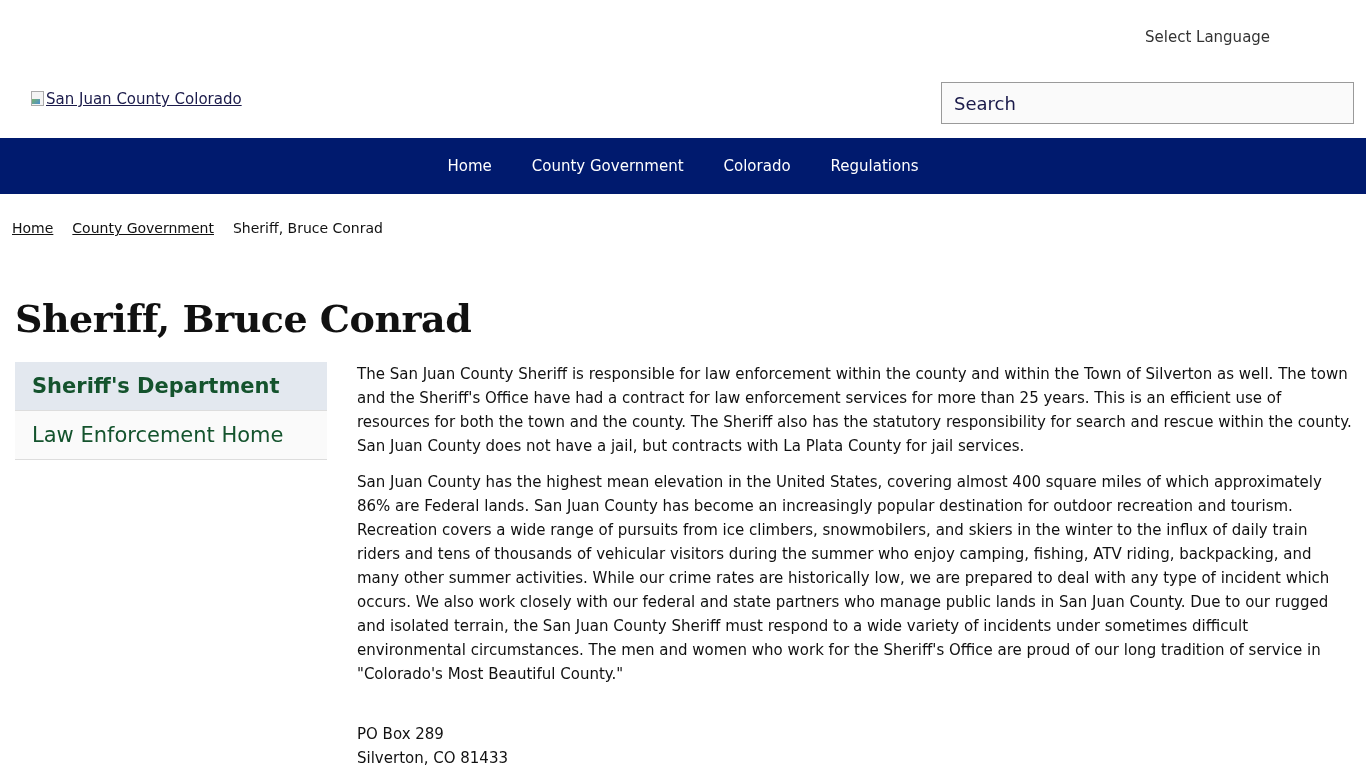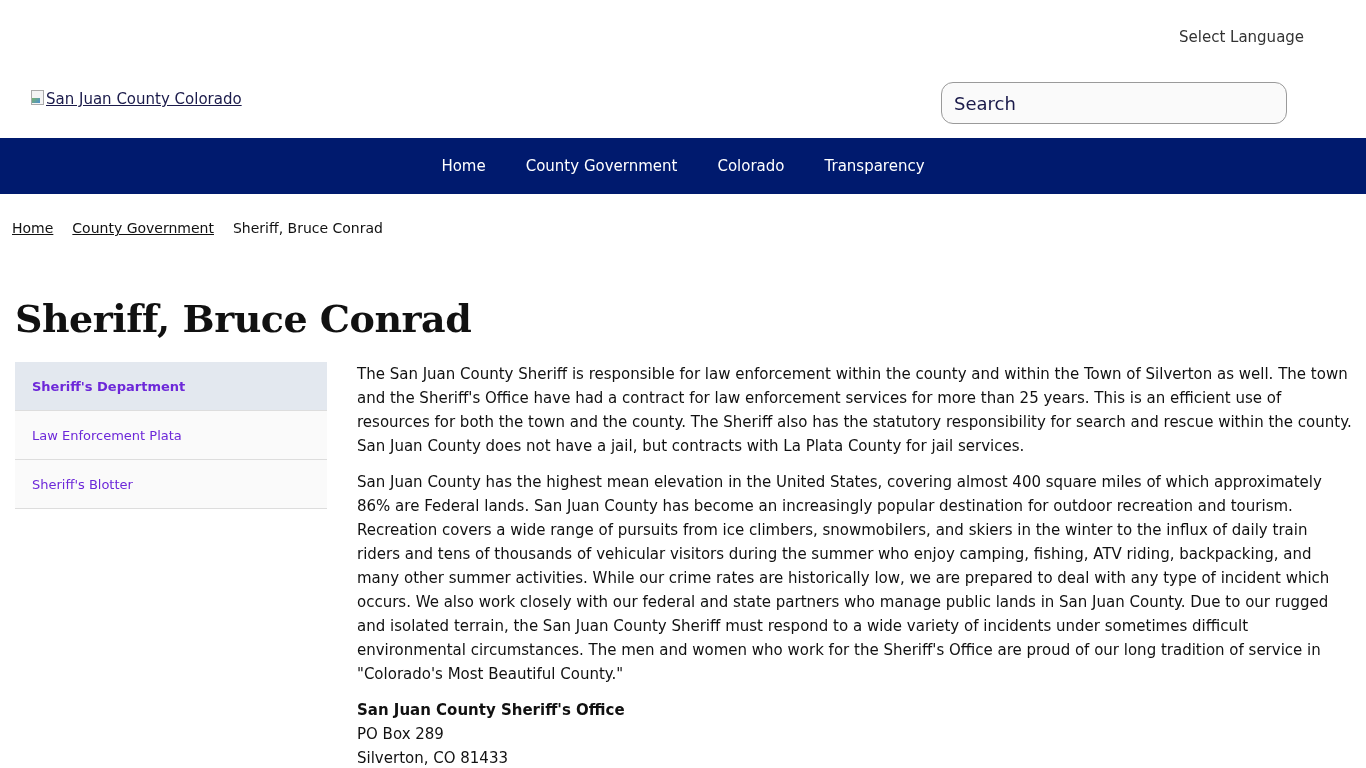--- a/index.html
+++ b/index.html
@@ -1,36 +1,36 @@
 <!DOCTYPE html>
 <html><head>
 <meta charset="utf-8">
 <style>
   * { box-sizing: border-box; margin: 0; padding: 0; }
   html, body { width: 1366px; height: 768px; overflow: hidden; background: #fff; }
   body { font-family: "DejaVu Sans", sans-serif; color: #111; position: relative; }
 
-  .lang { position: absolute; left: 1145px; top: 28px; font-size: 15px; color: #333; margin-left: 34px; }
-  .logo-link { position: absolute; left: 30px; top: 90px; font-size: 15px; color: #1a1a4a; text-decoration: underline; display: flex; align-items: flex-start; }
+  .lang { position: absolute; left: 1145px; top: 28px; font-size: 15px; color: #333; }
+  .logo-link { position: absolute; left: 30px; top: 90px; font-size: 15px; color: #1a1a4a; text-decoration: underline; display: flex; align-items: center; }
   .logo-link .broken { width: 16px; height: 16px; display: inline-block; position: relative; }
   .logo-link .broken::before { content: ""; position: absolute; left: 1px; top: 0; width: 11px; height: 13px; border: 1px solid #aaa; background: #f4f4f4; }
   .logo-link .broken::after { content: ""; position: absolute; left: 2px; top: 8px; width: 8px; height: 5px; background: linear-gradient(135deg, #7ab36b, #4b8fd1); }
 
-  .search { position: absolute; left: 941px; top: 82px; width: 346px; height: 42px; border: 1px solid #9a9a9a; border-radius: 12px; background: #fafafa; padding: 0 12px; font-size: 18px; color: #1a1a4a; display: flex; align-items: center; font-family: "DejaVu Sans", sans-serif; }
+  .search { position: absolute; left: 941px; top: 82px; width: 413px; height: 42px; border: 1px solid #9a9a9a; border-radius: 0; background: #fafafa; padding: 0 12px; font-size: 18px; color: #1a1a4a; display: flex; align-items: center; font-family: "DejaVu Sans", sans-serif; }
 
   .nav { position: absolute; left: 0; top: 138px; width: 1366px; height: 56px; background: #001a6e; display: flex; justify-content: center; align-items: center; }
   .nav a { color: #fff; font-size: 15px; text-decoration: none; margin: 0 20px; }
 
   .crumbs { position: absolute; left: 12px; top: 220px; font-size: 14px; display: flex; gap: 19px; }
   .crumbs a { color: #111; text-decoration: underline; }
 
   h1 { position: absolute; left: 15px; top: 296px; font-family: "DejaVu Serif", serif; font-size: 38px; font-weight: bold; letter-spacing: -0.5px; }
 
   .side { position: absolute; left: 15px; top: 362px; width: 312px; }
-  .side-item { height: 49px; border-bottom: 1px solid #ddd; background: #fafafa; padding-left: 17px; display: flex; align-items: center; font-size: 13px; color: #6d28d9; }
+  .side-item { height: 49px; border-bottom: 1px solid #ddd; background: #fafafa; padding-left: 17px; display: flex; align-items: center; font-size: 21px; color: #14532d; }
   .side-item.active { background: #e3e8ef; font-weight: bold; }
 
   .content { position: absolute; left: 357px; top: 362px; width: 995px; font-size: 15px; line-height: 24px; color: #111; }
   .content p { margin-bottom: 12px; }
   .content .addr { line-height: 24px; }
 </style>
 </head>
 <body>
 
 <div class="lang">Select Language</div>
@@ -41,39 +41,38 @@
 </a>
 
 <div class="search">
   <span>Search</span>
 </div>
 
 <nav class="nav">
   <a>Home</a>
   <a>County Government</a>
   <a>Colorado</a>
-  <a>Transparency</a>
+  <a>Regulations</a>
 </nav>
 
 <div class="crumbs">
   <a>Home</a>
   <a>County Government</a>
   <span>Sheriff, Bruce Conrad</span>
 </div>
 
 <h1>Sheriff, Bruce Conrad</h1>
 
 <div class="side">
   <div class="side-item active">Sheriff's Department</div>
-  <div class="side-item">Law Enforcement Plata</div>
-  <div class="side-item">Sheriff's Blotter</div>
+  <div class="side-item">Law Enforcement Home</div>
 </div>
 
 <div class="content">
   <p>The San Juan County Sheriff is responsible for law enforcement within the county and within the Town of Silverton as well. The town and the Sheriff's Office have had a contract for law enforcement services for more than 25 years. This is an efficient use of resources for both the town and the county. The Sheriff also has the statutory responsibility for search and rescue within the county. San Juan County does not have a jail, but contracts with La Plata County for jail services.</p>
   <p>San Juan County has the highest mean elevation in the United States, covering almost 400 square miles of which approximately 86% are Federal lands. San Juan County has become an increasingly popular destination for outdoor recreation and tourism. Recreation covers a wide range of pursuits from ice climbers, snowmobilers, and skiers in the winter to the influx of daily train riders and tens of thousands of vehicular visitors during the summer who enjoy camping, fishing, ATV riding, backpacking, and many other summer activities. While our crime rates are historically low, we are prepared to deal with any type of incident which occurs. We also work closely with our federal and state partners who manage public lands in San Juan County. Due to our rugged and isolated terrain, the San Juan County Sheriff must respond to a wide variety of incidents under sometimes difficult environmental circumstances. The men and women who work for the Sheriff's Office are proud of our long tradition of service in "Colorado's Most Beautiful County."</p>
   <p class="addr">
-    <strong>San Juan County Sheriff's Office</strong><br>
+    <br>
     <span>PO Box 289</span><br>
     <span>Silverton, CO 81433</span>
   </p>
 
 </div>
 
 </body></html>

